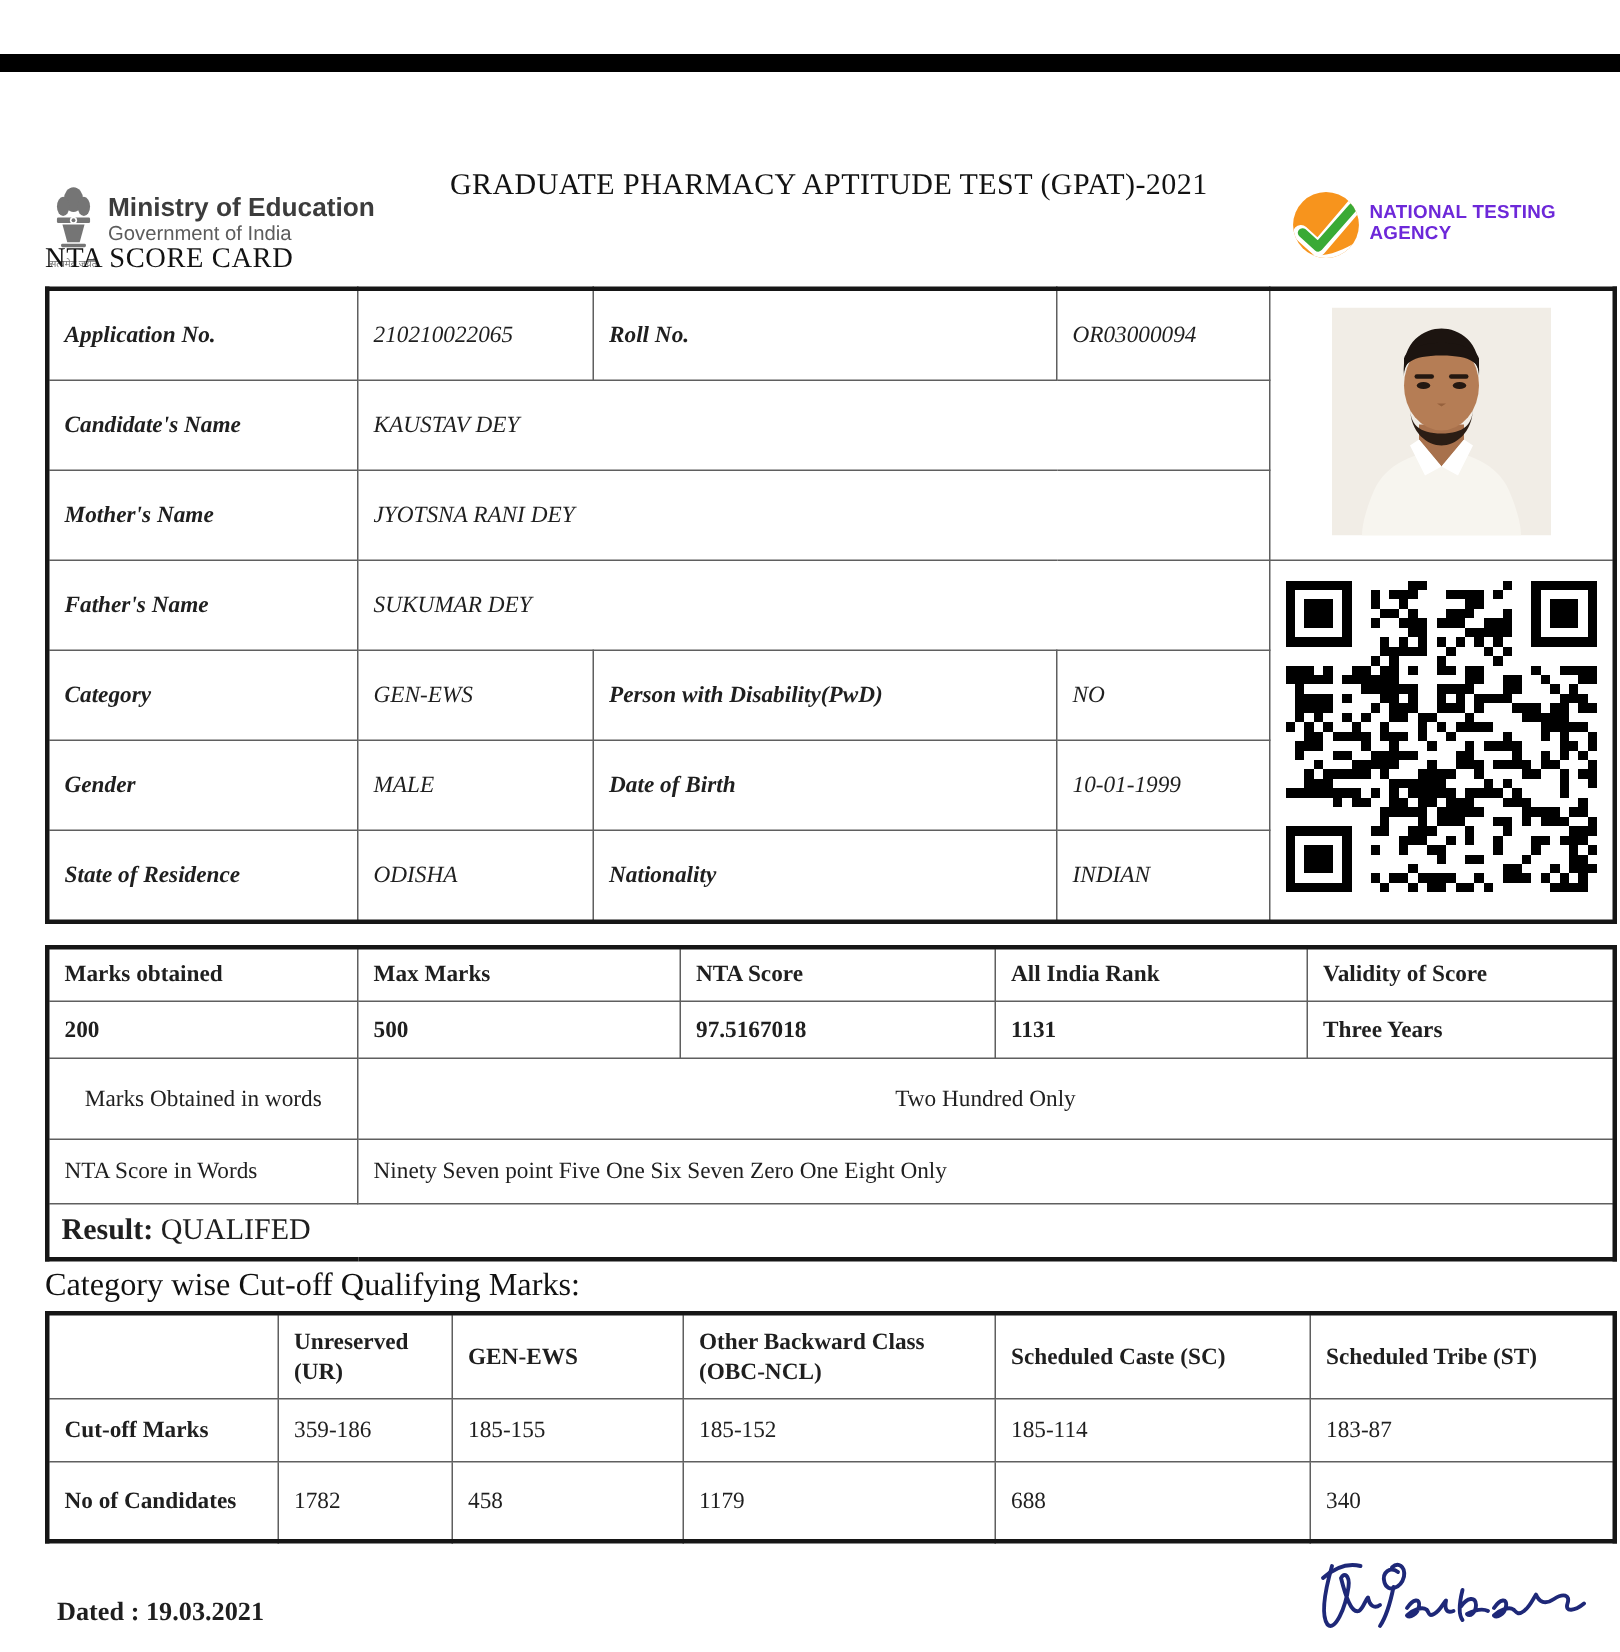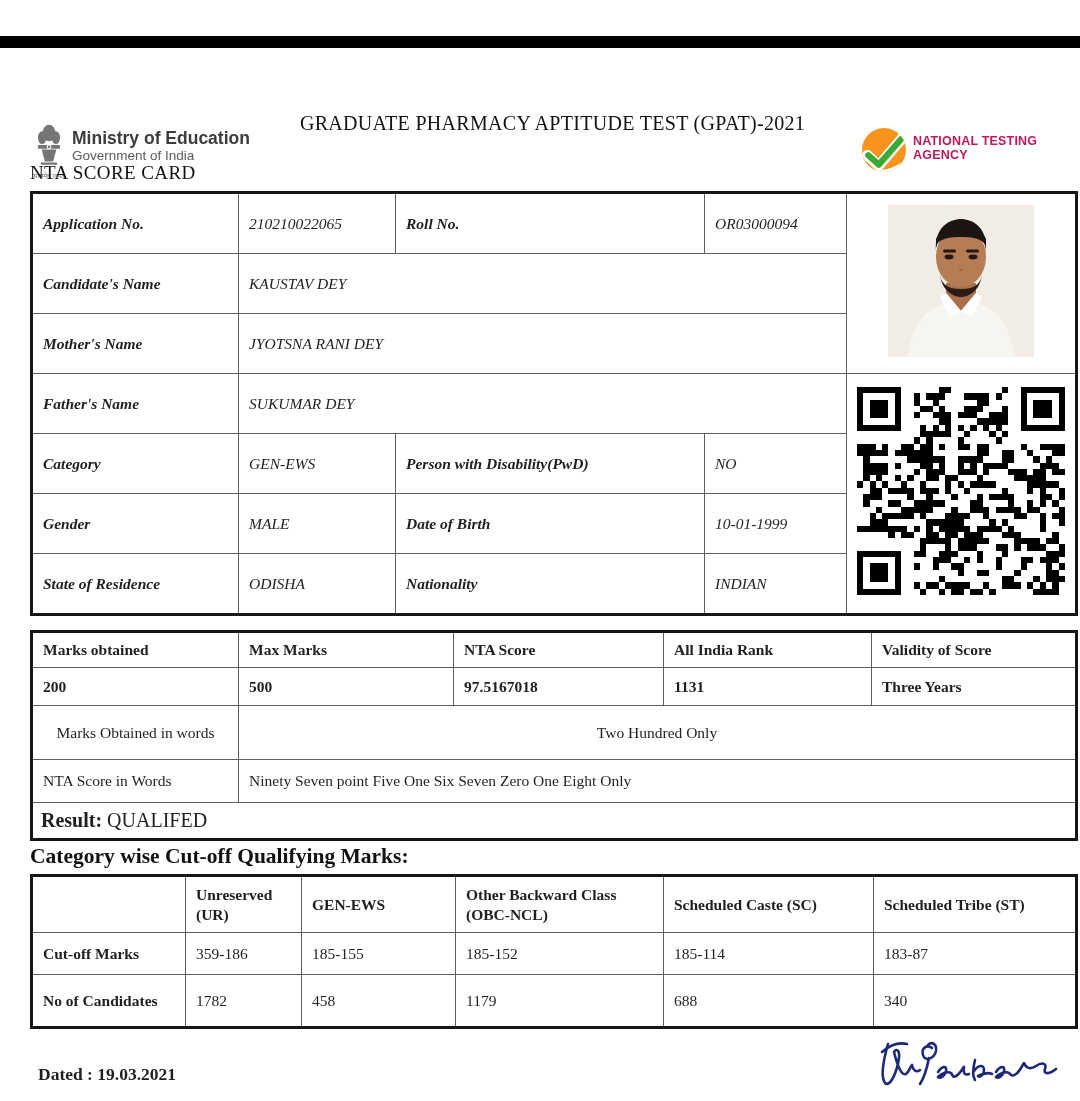--- a/index.html
+++ b/index.html
@@ -37,21 +37,21 @@
 
   .cand-table { position:absolute; left:30px; top:155px; width:1045px;font-style:italic; }
   .cand-table td { height:55px; }
   .media-cell { padding:0; text-align:center; vertical-align:middle; }
 
   .score-head { position:absolute; left:30px; width:1045px; top:564px; text-align:center;
                 font-size:21px; font-weight:bold; color:#111; }
   .score-table { position:absolute; left:30px; top:594px; width:1045px; }
   .result-cell { font-size:20px; padding-left:8px; }
 
-  .cutoff-head { position:absolute; left:30px; top:808px; font-size:21.5px; font-weight:bold; color:#111; }
+  .cutoff-head { position:absolute; left:30px; top:808px; font-size:21.5px; font-weight:normal; color:#111; }
   .cutoff-table { position:absolute; left:30px; top:838px; width:1045px; }
 
   
   .dated { position:absolute; left:38px; top:1028px; font-size:17.5px; font-weight:bold; }
   .signature { position:absolute; left:872px; top:1000px; }
   .signatory { position:absolute; right:2px; top:1062px; font-size:17.5px; font-weight:bold; }
 </style>
 </head>
 <body>
 
@@ -96,21 +96,21 @@
           </defs>
         <circle cx="22" cy="22" r="21" fill="#F7941D"></circle>
         <g clip-path="url(#ntaclip)">
           <path d="M-2,30 C8,44 22,46 46,30 L46,46 L-2,46 Z" fill="#ffffff"></path>
           <path d="M6,27 L17,37 L40,10" fill="none" stroke="#ffffff" stroke-width="10" stroke-linecap="round" stroke-linejoin="round"></path>
           <path d="M7,27 L17,36 L39,11" fill="none" stroke-width="6" stroke-linecap="round" stroke-linejoin="round" stroke="#3AAA35"></path>
         </g>
       </svg>
     </span>
     <div class="nta-text">
-      <div class="nta-name" style="color: #be185d;">NATIONAL TESTING AGENCY</div>
+      <div class="nta-name" style="color: #6d28d9;">NATIONAL TESTING AGENCY</div>
       <div class="nta-tagline">Excellence in Assessment</div>
     </div>
   </div>
 
   <table class="cand-table outer">
     <colgroup>
         <col style="width:207px">
         <col style="width:157px">
         <col style="width:309px">
         <col style="width:142px">

